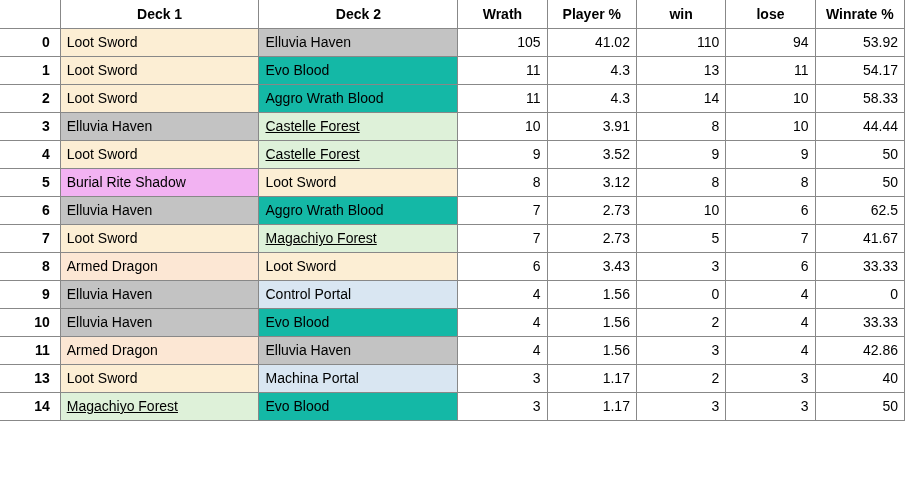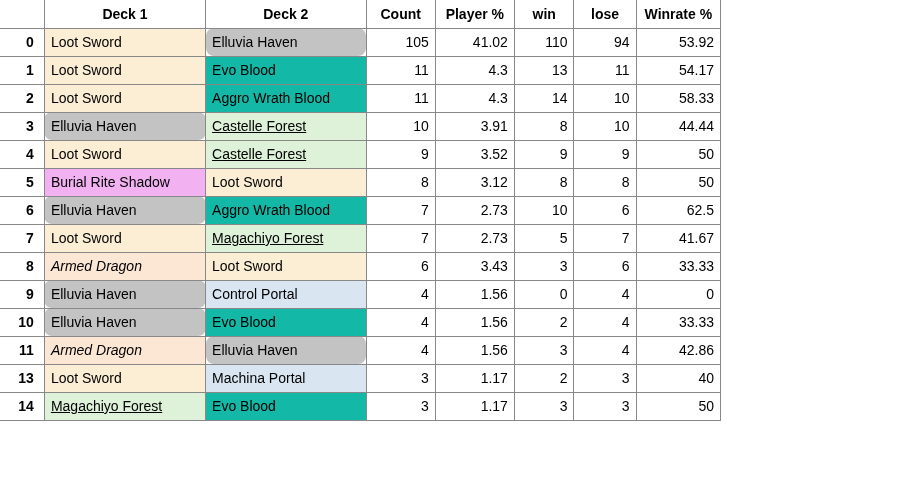--- a/index.html
+++ b/index.html
@@ -6,21 +6,21 @@
   body {
     margin: 0;
     padding: 0;
     font-family: Arial, Helvetica, sans-serif;
     font-size: 14px;
     background: #fff;
     color: #000;
   }
   table {
     border-collapse: collapse;
-    width: 721px;
+    width: 905px;
   }
   th, td {
     border: 1px solid #888;
     padding: 3px 6px;
     height: 28px;
     white-space: nowrap;
   }
   th {
     font-weight: bold;
     text-align: center;
@@ -40,37 +40,37 @@
   td.deck {
     text-align: left;
     width: 198px;
   }
   td.num {
     text-align: right;
     width: 89px;
   }
   
   .c-sword   { background: #fceed4; } 
-  .c-haven   { background: #c3c3c3; border-radius: 8px; } 
+  .c-haven   { background: #c3c3c3; } 
   .c-blood   { background: #14b8a6; } 
   .c-forest  { background: #def1d9; text-decoration: underline; } 
   .c-shadow  { background: #f2b2f2; margin-top: 6px; } 
-  .c-dragon  { background: #fce7d4; font-style: italic; } 
+  .c-dragon  { background: #fce7d4; } 
   .c-portal  { background: #d9e6f2; margin-top: 18px; } 
 </style>
 </head>
 <body>
 
 <table>
   <thead>
     <tr>
       <th class="th-rowhead"></th>
       <th>Deck 1</th>
       <th>Deck 2</th>
-      <th>Count</th>
+      <th>Wrath</th>
       <th>Player %</th>
       <th>win</th>
       <th>lose</th>
       <th>Winrate %</th>
     </tr>
   </thead>
   <tbody>
       <tr>
         <td class="rowhead">0</td>
         <td class="deck c-sword">Loot Sword</td>

